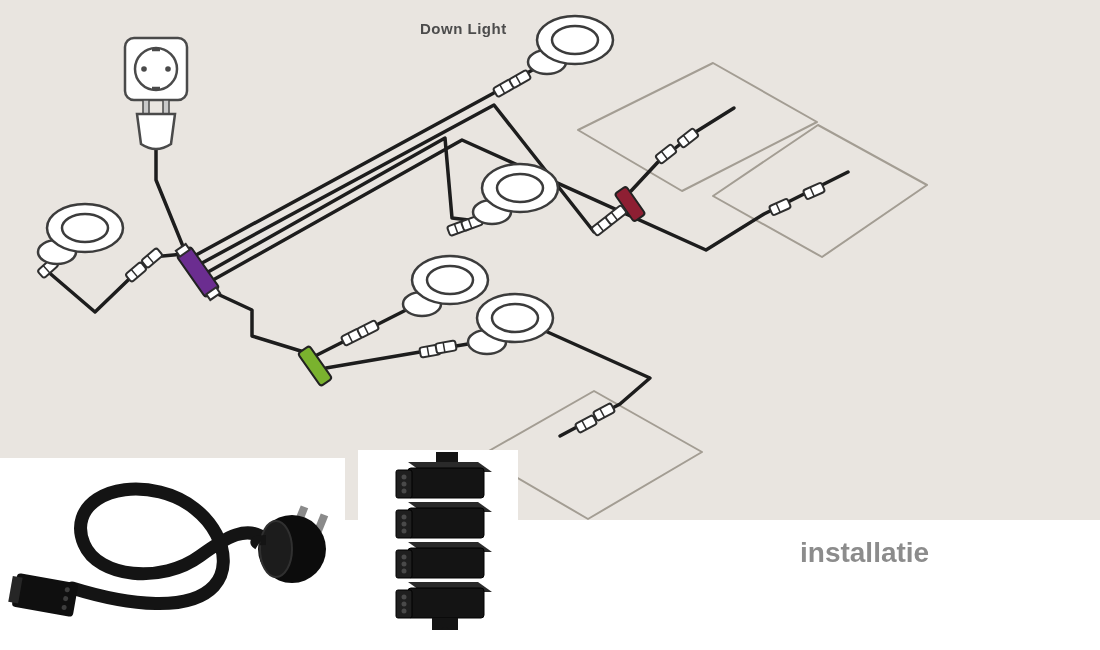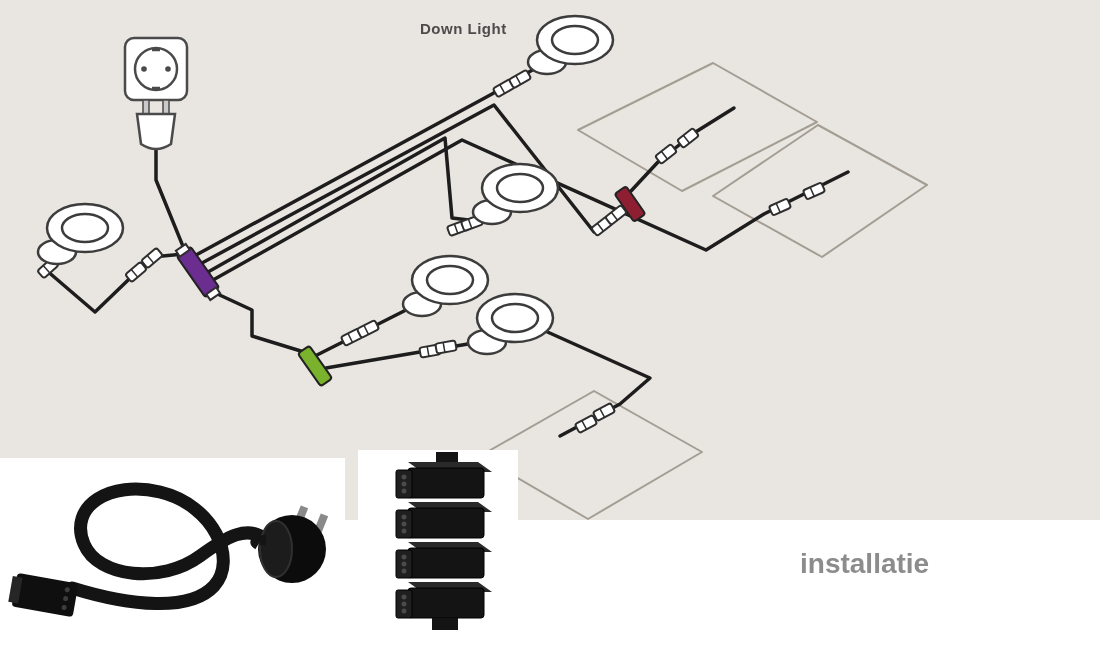--- a/index.html
+++ b/index.html
@@ -20,21 +20,21 @@
   .panel{fill:none;stroke:#a39d93;stroke-width:2;stroke-linejoin:round;}
   .socket{fill:#ffffff;stroke:#4a4a4a;stroke-width:2.5;}
   .dist{stroke:#222222;stroke-width:2;}
   .photo-bg{fill:#ffffff;}
   .label-downlight{
     position:absolute;left:420px;top:20px;
     font-size:15px;font-weight:bold;color:#4c4c4c;letter-spacing:.5px;
   }
   .brand{position:absolute;left:800px;top:534px;color:#8c8c8c;line-height:1.1;}
   .brand .title{font-size:37px;font-weight:400;letter-spacing:1px;}
-  .brand .subtitle{font-size:28px;font-weight:bold;margin-top:15px;}
+  .brand .subtitle{font-size:28px;font-weight:bold;margin-top:4px;}
 </style>
 </head>
 <body>
 
 <div class="stage">
 
   <div class="bottom-strip"></div>
 
   <svg class="diagram" width="1100" height="650" viewBox="0 0 1100 650">
 

